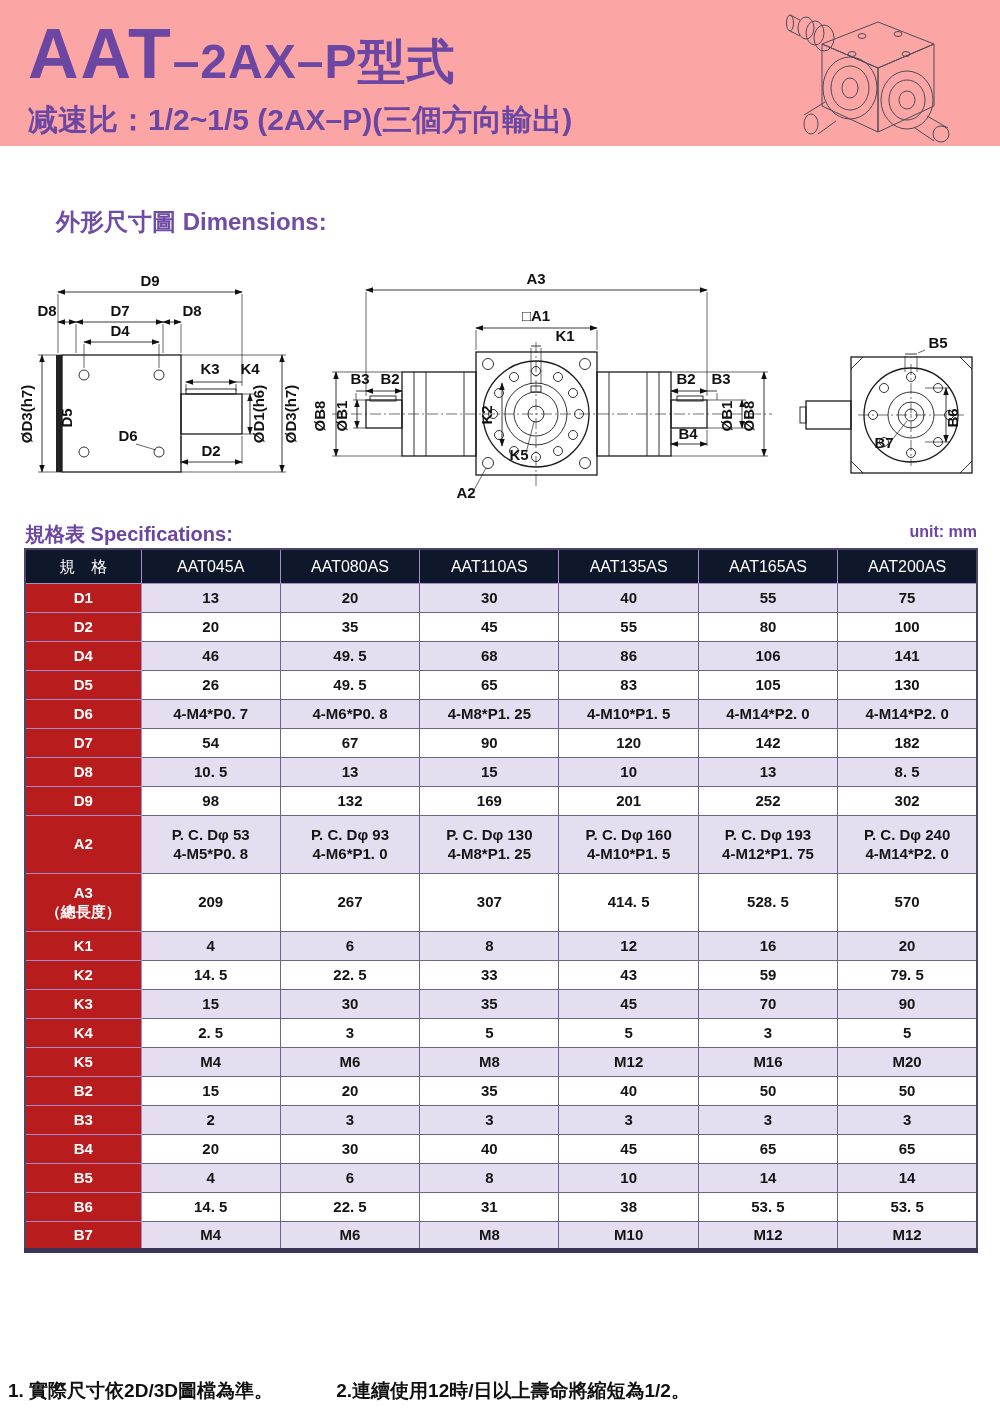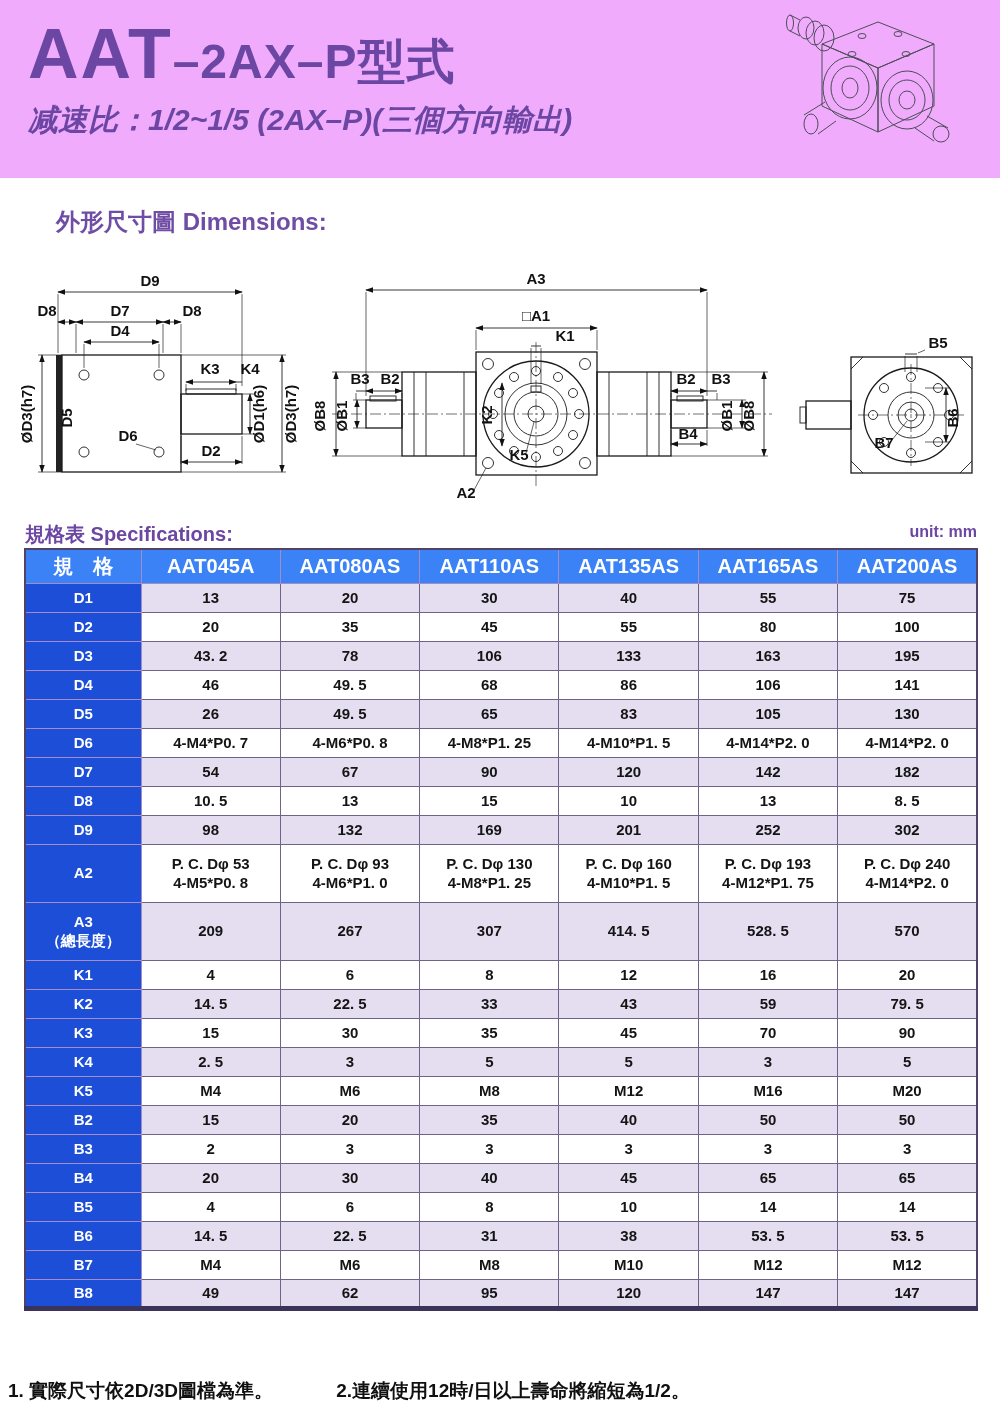--- a/index.html
+++ b/index.html
@@ -1,33 +1,33 @@
 <!DOCTYPE html>
 <html><head>
 <meta charset="utf-8">
 <style>
   html,body{margin:0;padding:0;}
   body{width:1000px;height:1414px;position:relative;background:#fff;
        font-family:"Liberation Sans","DejaVu Sans",sans-serif;color:#111;overflow:hidden;}
-  .band{position:absolute;left:0;top:0;width:1000px;height:178px;background:#f0abfc;}
+  .band{position:absolute;left:0;top:0;width:1000px;height:146px;background:#fca5a5;}
   .title-line{position:absolute;left:28px;top:14px;color:#6b46a2;font-weight:bold;white-space:nowrap;}
   .title-line .big{font-size:70px;letter-spacing:2px;}
   .title-line .small{font-size:48px;letter-spacing:1px;}
-  .subtitle{position:absolute;left:28px;top:100px;color:#6b46a2;font-weight:bold;font-size:30px;white-space:nowrap;font-style:italic;}
+  .subtitle{position:absolute;left:28px;top:100px;color:#6b46a2;font-weight:bold;font-size:30px;white-space:nowrap;}
   .product-svg{position:absolute;left:778px;top:4px;}
   .dims-title{position:absolute;left:28px;top:206px;color:#6f4da5;font-weight:bold;font-size:24px;margin-left:28px;}
   .dims-svg{position:absolute;left:20px;top:258px;}
   .spec-title{position:absolute;left:25px;top:521px;color:#6b46a2;font-weight:bold;font-size:20px;}
   .unit{position:absolute;right:23px;top:523px;color:#6b46a2;font-weight:bold;font-size:16px;}
   table.spec{position:absolute;left:24px;top:548px;width:954px;border-collapse:collapse;table-layout:fixed;
              border:2px solid #4f4468;border-bottom:5px solid #3c3458;}
   table.spec th,table.spec td{border:1px solid #6f6488;text-align:center;vertical-align:middle;
              white-space:pre-line;line-height:1.25;padding:0 2px;}
-  table.spec thead th{background:#3b82f6;color:#fff;font-size:20px;font-weight:bold;height:33px;border-color:#a58cc9;}
-  table.spec tbody th{background:#1d4ed8;color:#fff;font-size:15px;font-weight:bold;border-color:#a58cc9;}
+  table.spec thead th{background:#0f172a;color:#fff;font-size:16px;font-weight:normal;height:33px;border-color:#a58cc9;}
+  table.spec tbody th{background:#b91c1c;color:#fff;font-size:15px;font-weight:bold;border-color:#a58cc9;}
   table.spec tbody td{font-size:15px;font-weight:600;color:#141414;}
   table.spec tbody tr{height:29px;}
   table.spec tbody tr.tall{height:58px;}
   table.spec tbody tr:nth-child(odd) td{background:#e5def0;}
   table.spec tbody tr:nth-child(even) td{background:#ffffff;}
   .col-spec{width:116px;}
   .notes{position:absolute;left:8px;top:1378px;width:984px;font-size:19px;font-weight:600;color:#101010;white-space:nowrap;}
   .notes .n2{margin-left:58px;}
   
   .ob{stroke:#1b1b1b;stroke-width:1.3;fill:none;}
@@ -329,29 +329,20 @@
     <tr>
         <th>D2</th>
         <td>20</td>
         <td>35</td>
         <td>45</td>
         <td>55</td>
         <td>80</td>
         <td>100</td>
       </tr>
     <tr>
-        <th>D3</th>
-        <td>43. 2</td>
-        <td>78</td>
-        <td>106</td>
-        <td>133</td>
-        <td>163</td>
-        <td>195</td>
-      </tr>
-    <tr>
         <th>D4</th>
         <td>46</td>
         <td>49. 5</td>
         <td>68</td>
         <td>86</td>
         <td>106</td>
         <td>141</td>
       </tr>
     <tr>
         <th>D5</th>
@@ -515,28 +506,19 @@
       </tr>
     <tr>
         <th>B7</th>
         <td>M4</td>
         <td>M6</td>
         <td>M8</td>
         <td>M10</td>
         <td>M12</td>
         <td>M12</td>
       </tr>
-    <tr>
-        <th>B8</th>
-        <td>49</td>
-        <td>62</td>
-        <td>95</td>
-        <td>120</td>
-        <td>147</td>
-        <td>147</td>
-      </tr>
   </tbody>
 </table>
 
 <div class="notes">
   <span>1. 實際尺寸依2D/3D圖檔為準。</span>
   <span class="n2">2.連續使用12時/日以上壽命將縮短為1/2。</span>
 </div>
 
 </body></html>

